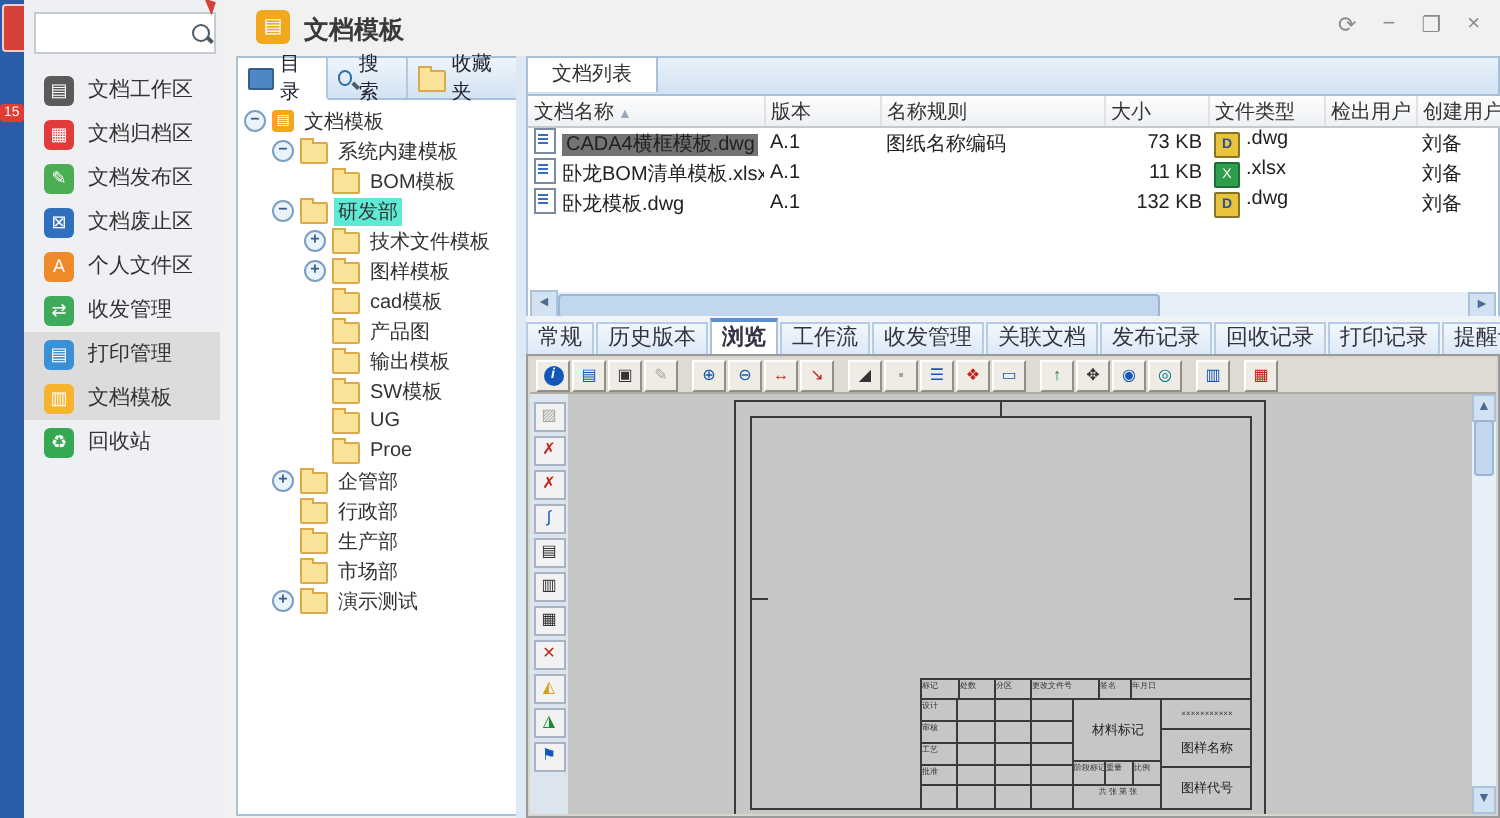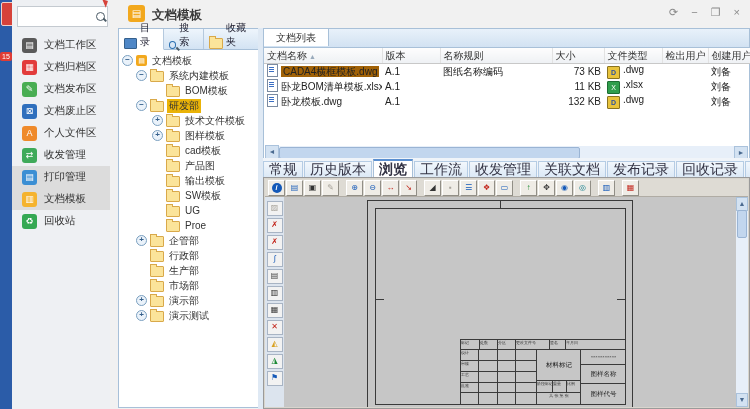--- a/index.html
+++ b/index.html
@@ -29,62 +29,62 @@
   
   .main{position:absolute;left:110px;top:0;right:0;height:409px;background:#f1f1f1}
   .title-icon{position:absolute;left:18px;top:5px;width:17px;height:17px;background:#f2a81d;border-radius:3px;color:#fff;font-size:10px;line-height:17px;text-align:center}
   .title-text{position:absolute;left:42px;top:7px;font-size:12.5px;font-weight:bold;color:#3a3a3a}
   .winctl{position:absolute;right:10px;top:6px;display:flex;gap:13px;color:#8b8b8b;font-size:11px}
   .winctl span{cursor:pointer}
 
   
   .treepanel{position:absolute;left:8px;top:28px;width:140px;bottom:1px;background:#fff;border:1px solid #a8c0d8}
   .ttabs{height:20px;background:linear-gradient(#eef5fc,#d3e3f3);border-bottom:1px solid #a8c0d8;display:flex;align-items:stretch}
-  .ttab{display:flex;align-items:flex-end;gap:3px;padding:0 5px;font-size:10px;border-right:1px solid #b5c9de;color:#223;cursor:pointer}
+  .ttab{display:flex;align-items:center;gap:3px;padding:0 5px;font-size:10px;border-right:1px solid #b5c9de;color:#223;cursor:pointer}
   .ttab.sel{background:#fff;border-bottom:1px solid #fff;margin-bottom:-1px}
   .ticon-blue{width:11px;height:9px;background:#4f87c6;border:1px solid #35608c;border-radius:1px;flex:none}
   .folder{width:12px;height:9px;background:#fbe49a;border:1px solid #d9a94a;border-radius:1px;position:relative;flex:none;margin-top:2px}
   .folder::before{content:"";position:absolute;top:-3px;left:-1px;width:5px;height:2px;background:#fbe49a;border:1px solid #d9a94a;border-bottom:none}
   .tree{position:absolute;left:3px;right:2px;top:24px;bottom:2px;font-size:10px;overflow:hidden}
   .tnode{height:15px;display:flex;align-items:center;gap:3px;white-space:nowrap;cursor:pointer}
   .ind1{margin-left:14px}.ind2{margin-left:30px}
   .exp{width:9px;height:9px;flex:none;border:1px solid #7ba0c0;border-radius:50%;background:#eaf2fa;color:#35608c;font-size:8px;line-height:7px;text-align:center;font-weight:bold}
   .exp.plus::before{content:"+"}
   .exp.minus::before{content:"−"}
   .exp.none{visibility:hidden}
   .rooticon{width:11px;height:11px;background:#f2a81d;border-radius:2px;flex:none;color:#fff;font-size:7px;line-height:11px;text-align:center}
   .tnode .lbl{padding:0 2px}
-  .tnode .lbl.selbg{background:#eab308}
+  .tnode .lbl.selbg{background:#5eead4}
 
   .splitter{position:absolute;left:148px;top:28px;width:5px;bottom:0;background:#dfe9f4}
 
   
   .rightpanel{position:absolute;left:153px;top:28px;right:0;bottom:0}
   .doclist{position:absolute;left:0;top:0;right:0;height:130px;background:#fff;border:1px solid #a8c0d8}
   .dltabbar{height:18px;background:linear-gradient(#e8f1fa,#d2e2f2);border-bottom:1px solid #a8c0d8}
   .dltab{display:inline-block;height:17px;line-height:17px;padding:0 12px;background:#fff;border-right:1px solid #a8c0d8;font-size:10px;cursor:pointer}
   .dtable{width:100%;border-collapse:collapse;table-layout:fixed;font-size:10px}
   .dtable th{height:15px;font-weight:normal;text-align:left;padding:0 3px;background:linear-gradient(#fdfdfd,#eef1f4);border-right:1px solid #e2e2e2;border-bottom:1px solid #c8c8c8;color:#333;white-space:nowrap;overflow:hidden;cursor:pointer}
   .dtable td{height:15px;padding:0 3px;white-space:nowrap;overflow:hidden;color:#222}
   .tr-size{text-align:right}
   .sorticon{font-size:7px;color:#9ab;margin-left:2px}
   .docicon{display:inline-block;width:9px;height:11px;background:#fff;border:1px solid #7a8aa0;position:relative;vertical-align:-2px;margin-right:3px}
   .docicon::before{content:"";position:absolute;left:1px;top:2px;width:5px;height:1px;background:#3b6fc4;box-shadow:0 2px 0 #3b6fc4,0 4px 0 #3b6fc4}
-  .namehl{background:#a16207;padding:0 2px}
+  .namehl{background:#737373;padding:0 2px}
   .ficon{display:inline-block;width:11px;height:11px;vertical-align:-2px;margin-right:3px;border-radius:1px;color:#fff;font-size:7px;line-height:11px;text-align:center}
   .f-dwg{background:#e8c33c;border:1px solid #8a7320;color:#2b4fa0;font-weight:bold}
   .f-xlsx{background:#2f9e4c;border:1px solid #1c6e32}
   .hscroll{position:absolute;left:1px;right:1px;bottom:1px;height:12px;background:#e7eff9;display:flex;align-items:center}
   .harrow{width:12px;height:12px;font-size:7px;line-height:12px;text-align:center;color:#4a6a90;background:#d3e2f2;border:1px solid #aac2dc;cursor:pointer}
   .hthumb{position:absolute;left:14px;width:62%;top:1px;height:10px;background:#c2d6ee;border:1px solid #9ab4d4;border-radius:2px;cursor:grab}
   .harrow.right{position:absolute;right:0;top:0}
 
   
   .detailtabs{position:absolute;left:0;top:130px;right:0;height:19px;display:flex;align-items:flex-end;background:#f0f4f9;border-bottom:1px solid #a8c0d8}
-  .dtab{padding:0 5px;font-size:14px;line-height:15px;height:15px;border:1px solid #b5cce4;border-bottom:none;background:linear-gradient(#f2f7fc,#dce9f6);color:#334;margin-right:1px;white-space:nowrap;cursor:pointer}
+  .dtab{padding:0 5px;font-size:11px;line-height:15px;height:15px;border:1px solid #b5cce4;border-bottom:none;background:linear-gradient(#f2f7fc,#dce9f6);color:#334;margin-right:1px;white-space:nowrap;cursor:pointer}
   .dtab.sel{background:#fff;height:17px;line-height:17px;font-weight:bold;border-color:#a8c0d8;border-top:2px solid #5b8fd0;position:relative;top:1px}
 
   
   .viewer{position:absolute;left:0;top:149px;right:0;bottom:0;background:#d8d5cd;border:1px solid #9a9a9a}
   .vtoolbar{position:absolute;left:1px;top:1px;right:1px;height:17px;background:#dedbd4;border-bottom:1px solid #b0aca4;display:flex;align-items:center;gap:1px;padding-left:3px}
   .tbtn{width:15px;height:14px;flex:none;background:#efece6;border:1px solid;border-color:#fff #918e86 #918e86 #fff;font-size:8px;display:flex;align-items:center;justify-content:center;cursor:pointer}
   .tbtn .g{pointer-events:none}
   .tsep{width:5px;flex:none}
   .g-blue{color:#1358b8}.g-red{color:#c22218}.g-grn{color:#1c8a34}.g-dark{color:#333}.g-dis{color:#a8a49c}.g-teal{color:#0a7a8a}
   .g-info{width:10px;height:10px;background:#1358b8;color:#fff;border-radius:50%;font-size:7px;line-height:10px;text-align:center;font-style:italic;font-weight:bold}
@@ -263,25 +263,20 @@
           </div>
         <div class="tnode ind1">
             <span class="exp none"></span>
             <span class="folder"></span>
             <span class="lbl">生产部</span>
           </div>
         <div class="tnode ind1">
             <span class="exp none"></span>
             <span class="folder"></span>
             <span class="lbl">市场部</span>
-          </div>
-        <div class="tnode ind1">
-            <span class="exp plus"></span>
-            <span class="folder"></span>
-            <span class="lbl">演示部</span>
           </div>
         <div class="tnode ind1">
             <span class="exp plus"></span>
             <span class="folder"></span>
             <span class="lbl">演示测试</span>
           </div>
       </div>
     </div>
 
     <div class="splitter"></div>

